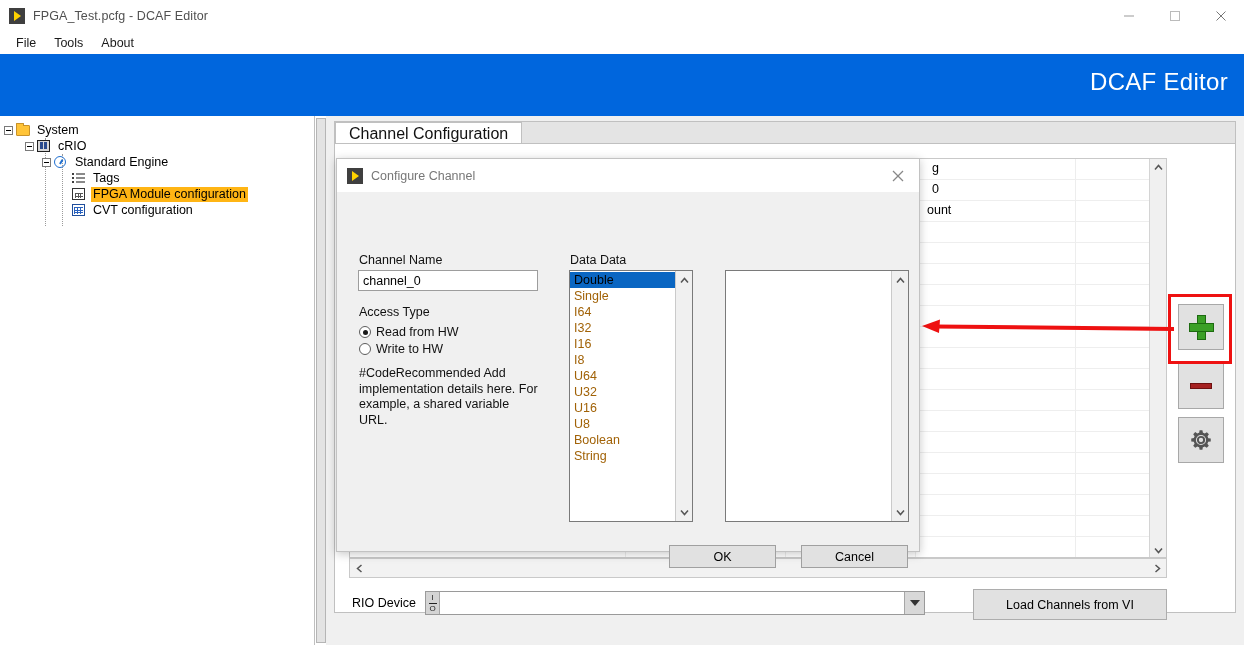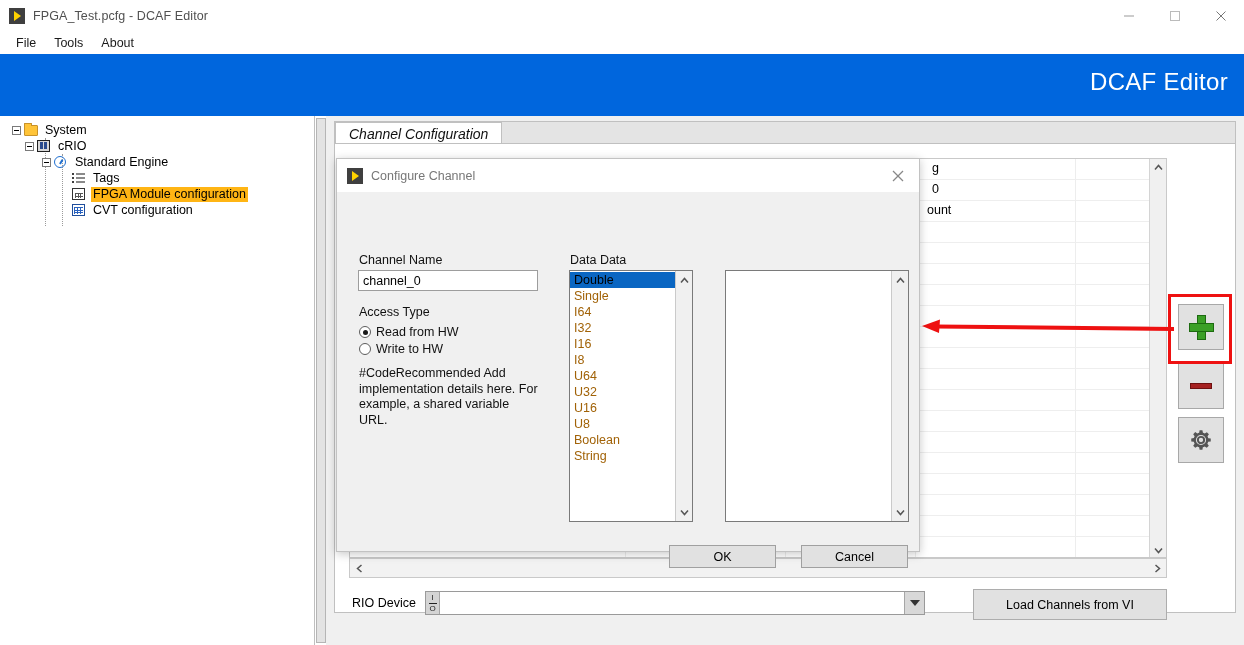--- a/index.html
+++ b/index.html
@@ -174,21 +174,21 @@
     background: #f0f0f0;
   }
   .tabstrip {
     position: absolute; left: 8px; top: 5px; width: 902px; height: 22px;
     background: #e4e4e4; border: 1px solid #c0c0c0; border-bottom: none;
   }
   .tab {
     position: absolute; left: 0; top: 0; height: 22px;
     background: #ffffff; border: 1px solid #c0c0c0; border-bottom: none;
     padding: 0 13px; display: flex; align-items: center;
-    font-size: 14px; color: #111; font-style: italic;
+    font-size: 16px; color: #111;
   }
   .tabpage {
     position: absolute; left: 8px; top: 27px; width: 902px; height: 470px;
     background: #ffffff; border: 1px solid #c0c0c0;
   }
 
   
   .tbl {
     position: absolute; left: 14px; top: 14px;
     width: 818px; height: 400px;
@@ -408,21 +408,21 @@
   <div class="banner">
     <div class="banner-title">DCAF Editor</div>
   </div>
 
   <div class="treepanel">
     <div class="tree">
 
       <div class="tline" style="left:45px; top:22px; height:88px;"></div>
       <div class="tline" style="left:62px; top:38px; height:72px;"></div>
 
-      <div class="tnode" style="padding-left:12px;">
+      <div class="tnode" style="padding-left:4px;">
         <div class="texp"></div>
         <div class="ticon">
             <div class="ic-folder"></div>
           </div>
         <div class="tlabel">System</div>
       </div>
 
       <div class="tnode" style="padding-left:25px;">
         <div class="texp"></div>
         <div class="ticon">

